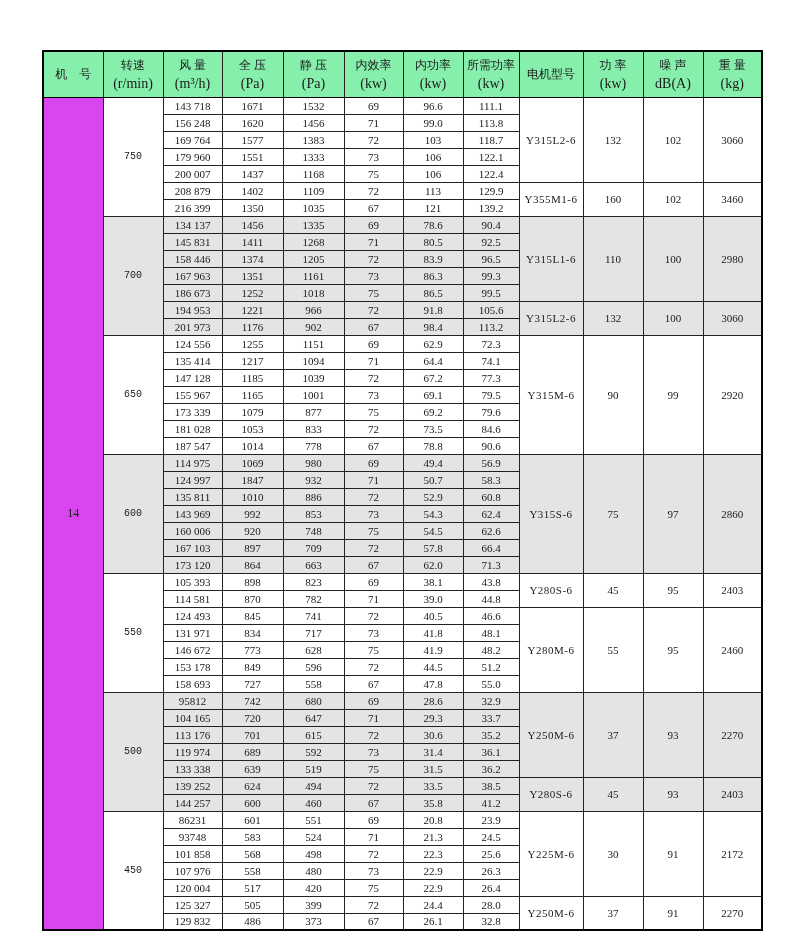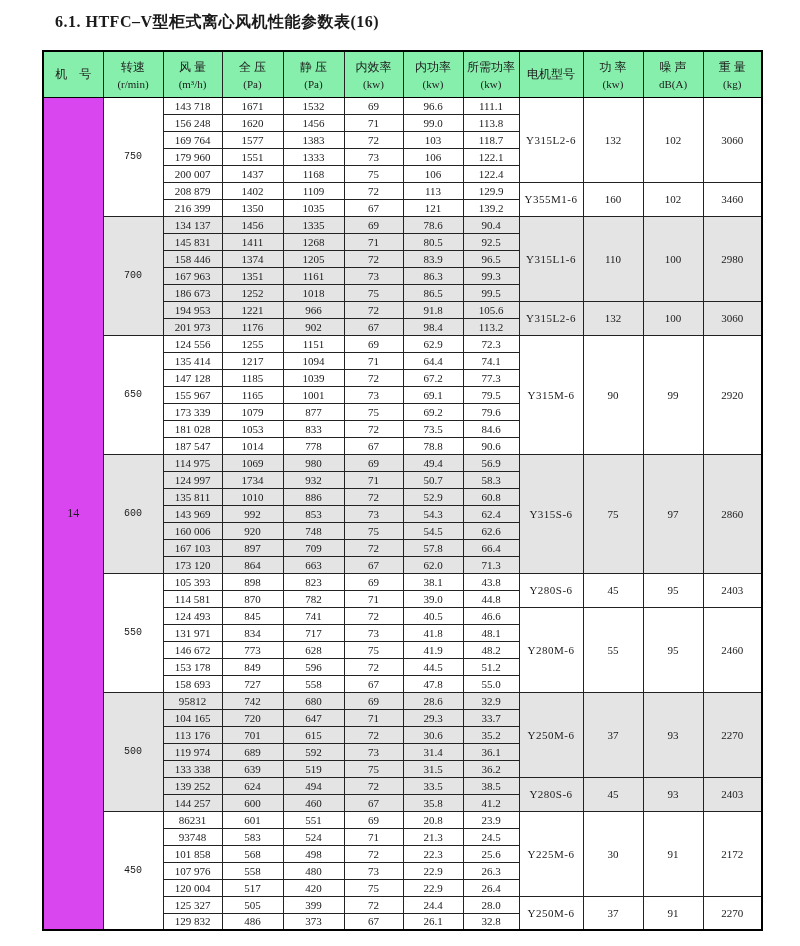--- a/index.html
+++ b/index.html
@@ -45,35 +45,34 @@
   }
   table.perf thead th {
     height: 46px;
     background: #86efac;
     font-weight: normal;
     font-size: 12px;
     border-bottom: 1.5px solid #000;
     text-align: center;
   }
   table.perf thead .unit {
-    font-size: 11px;
+    font-size: 14px;
     margin-top: 2px;
   }
   table.perf tbody td { height: 17px; }
   td.shaded { background: #e4e4e4; }
   td.machine-cell { background: #d946ef; font-size: 12px; }
   td.rpm-cell { font-size: 10px; font-family: Liberation Mono, monospace; }
   tr.group-start td { border-top: 1.5px solid #000; }
   td.motor-model-cell { letter-spacing: 0.5px; margin-left: 48px; }
 </style>
 </head>
 <body>
 
 <div class="page">
-  <div class="doc-title">6.1. HTFC–V型柜式离心风机性能参数表(16)</div>
 
   <table class="perf">
     <colgroup>
       <col style="width:60px">
         <col style="width:60px">
         <col style="width:59px">
       <col style="width:61px">
         <col style="width:61px">
         <col style="width:59px">
       <col style="width:60px">
@@ -334,21 +333,21 @@
           <td class="shaded">69</td>
           <td class="shaded">49.4</td>
           <td class="shaded">56.9</td>
           <td class="shaded motor-model-cell" rowspan="7">Y315S-6</td>
           <td class="shaded" rowspan="7">75</td>
           <td class="shaded" rowspan="7">97</td>
           <td class="shaded" rowspan="7">2860</td>
         </tr>
         <tr>
           <td class="shaded">124 997</td>
-          <td class="shaded">1734</td>
+          <td class="shaded">1847</td>
           <td class="shaded">932</td>
           <td class="shaded">71</td>
           <td class="shaded">50.7</td>
           <td class="shaded">58.3</td>
         </tr>
         <tr>
           <td class="shaded">135 811</td>
           <td class="shaded">1010</td>
           <td class="shaded">886</td>
           <td class="shaded">72</td>

